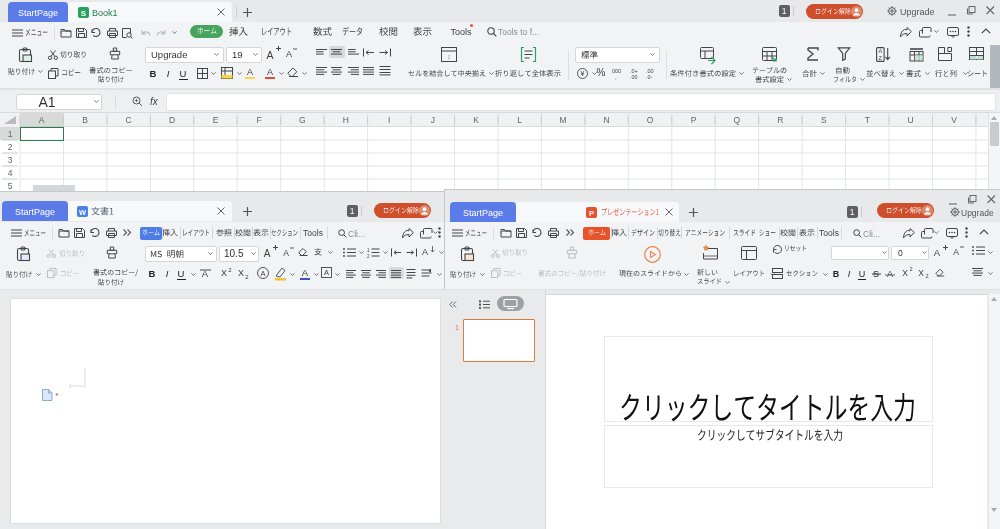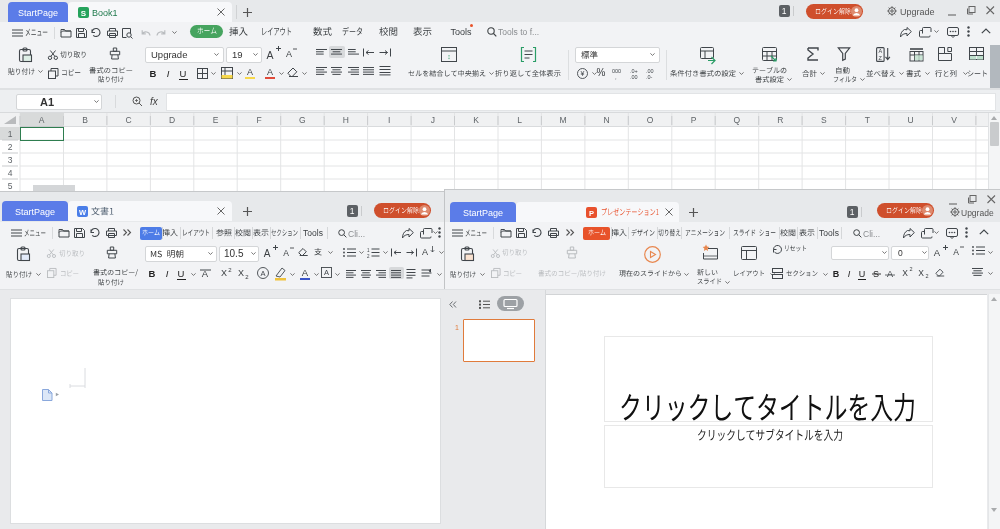--- a/index.html
+++ b/index.html
@@ -473,21 +473,21 @@
       <path d="M0.5 4.5 h14 M0.5 8.5 h14 M7.5 0.5 v8"></path>
     </g>
     <rect x="1" y="9" width="6" height="3.5" fill="#bfe0cd"></rect>
     <rect x="8" y="9" width="6" height="3.5" fill="#bfe0cd"></rect>
   </svg>
 <svg class="a" style="left:966.5px;top:70.1px" width="21.0" height="7.8" viewBox="0 -6.3 21.0 7.8">
     <path fill="#3c4043" d="M2.1 -5.8 1.8 -5.3C2.2 -5 3 -4.5 3.3 -4.2L3.6 -4.7C3.3 -4.9 2.5 -5.5 2.1 -5.8ZM1.1 -0.4 1.4 0.2C2 0.1 3 -0.3 3.7 -0.7C4.8 -1.4 5.8 -2.4 6.4 -3.4L6.1 -4C5.5 -3 4.6 -2 3.4 -1.3C2.7 -0.8 1.8 -0.5 1.1 -0.4ZM1.1 -4.1 0.7 -3.6C1.2 -3.3 1.9 -2.8 2.3 -2.5L2.6 -3.1C2.3 -3.3 1.5 -3.8 1.1 -4.1Z M7.7 -3.2V-2.5C7.9 -2.5 8.3 -2.5 8.7 -2.5C9.2 -2.5 12 -2.5 12.5 -2.5C12.8 -2.5 13.1 -2.5 13.3 -2.5V-3.2C13.1 -3.2 12.9 -3.2 12.5 -3.2C12 -3.2 9.2 -3.2 8.7 -3.2C8.3 -3.2 7.9 -3.2 7.7 -3.2Z M16.4 -0.7C16.4 -0.4 16.3 -0 16.3 0.2H17C17 -0 16.9 -0.4 16.9 -0.7L16.9 -3.1C17.7 -2.9 18.9 -2.4 19.7 -1.9L19.9 -2.6C19.2 -3 17.9 -3.5 16.9 -3.8V-5C16.9 -5.2 17 -5.6 17 -5.8H16.3C16.3 -5.6 16.4 -5.2 16.4 -5C16.4 -4.4 16.4 -1.1 16.4 -0.7Z"></path>
   </svg>
 <div class="a" style="left:990.0px;top:45.0px;width:10.0px;height:43.0px;background:#b2b8be"></div>
 <div class="a" style="left:16.0px;top:94.0px;width:86.0px;height:16.0px;background:#fff;border:1px solid #d4d6d8;border-radius:2px"></div>
-<div class="a t" style="left:47.0px;transform:translate(-50%,-50%);top:102.0px;font-size:11px;color:#333;font-weight:700;font-style:normal;letter-spacing:0">A1</div>
+<div class="a t" style="left:47.0px;transform:translate(-50%,-50%);top:102.0px;font-size:14px;color:#333;font-weight:400;font-style:normal;letter-spacing:0">A1</div>
 <svg class="a" style="left:94.0px;top:100.0px" width="5" height="3" viewBox="0 0 5 3">
     <path d="M0.4 0.4 L2.5 2.4 L4.6 0.4" fill="none" stroke="#555" stroke-width="0.8"></path>
   </svg>
 <div class="a" style="left:115px;top:95px;width:1px;height:13px;background:#d8dadc"></div>
 <svg class="a" style="left:132.0px;top:96.0px" width="11" height="11" viewBox="0 0 11 11">
     <circle cx="4.5" cy="4.5" r="3.5" fill="none" stroke="#555" stroke-width="1"></circle>
     <path d="M7 7 L10 10" stroke="#555" stroke-width="1"></path>
     <path d="M3 4.5 h3 M4.5 3 v3" stroke="#555" stroke-width="0.8"></path>
   </svg>
 <div class="a t" style="left:150.0px;transform:translate(0,-50%);top:102.0px;font-size:10px;color:#444;font-weight:400;font-style:italic;letter-spacing:0">fx</div>

